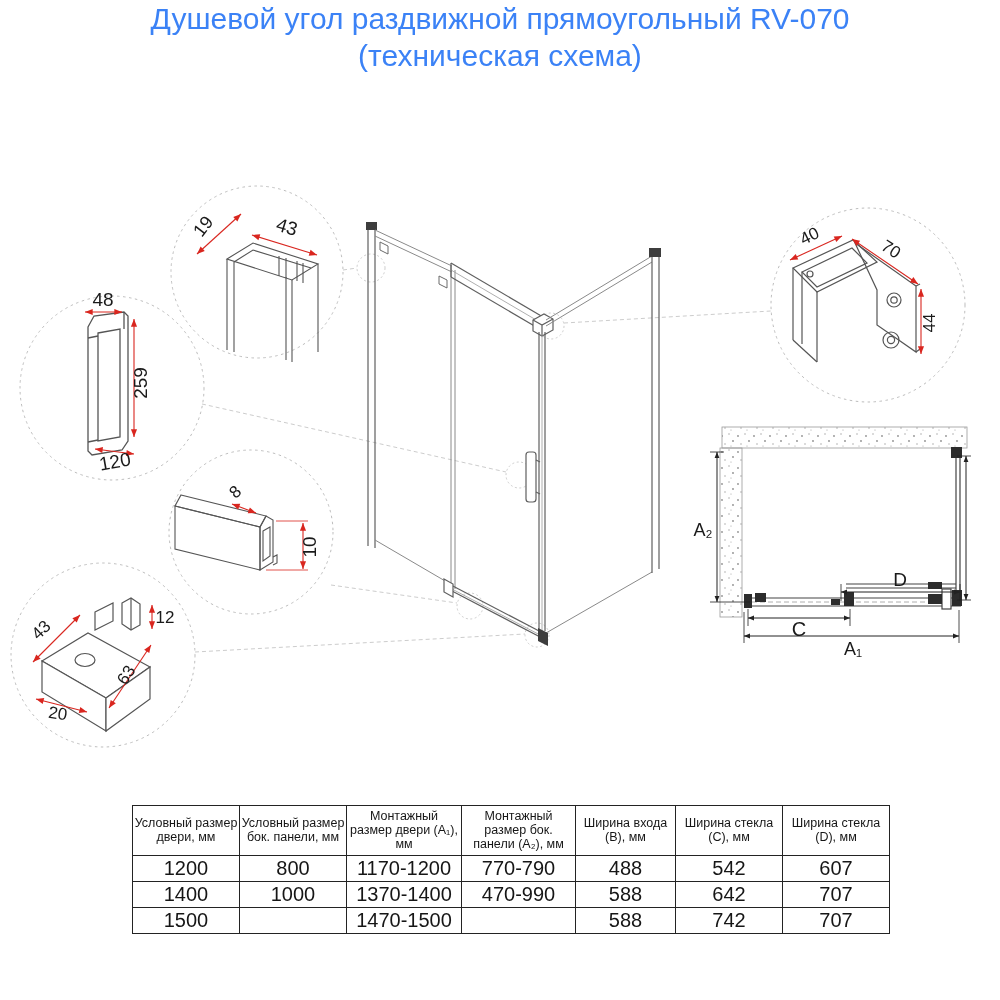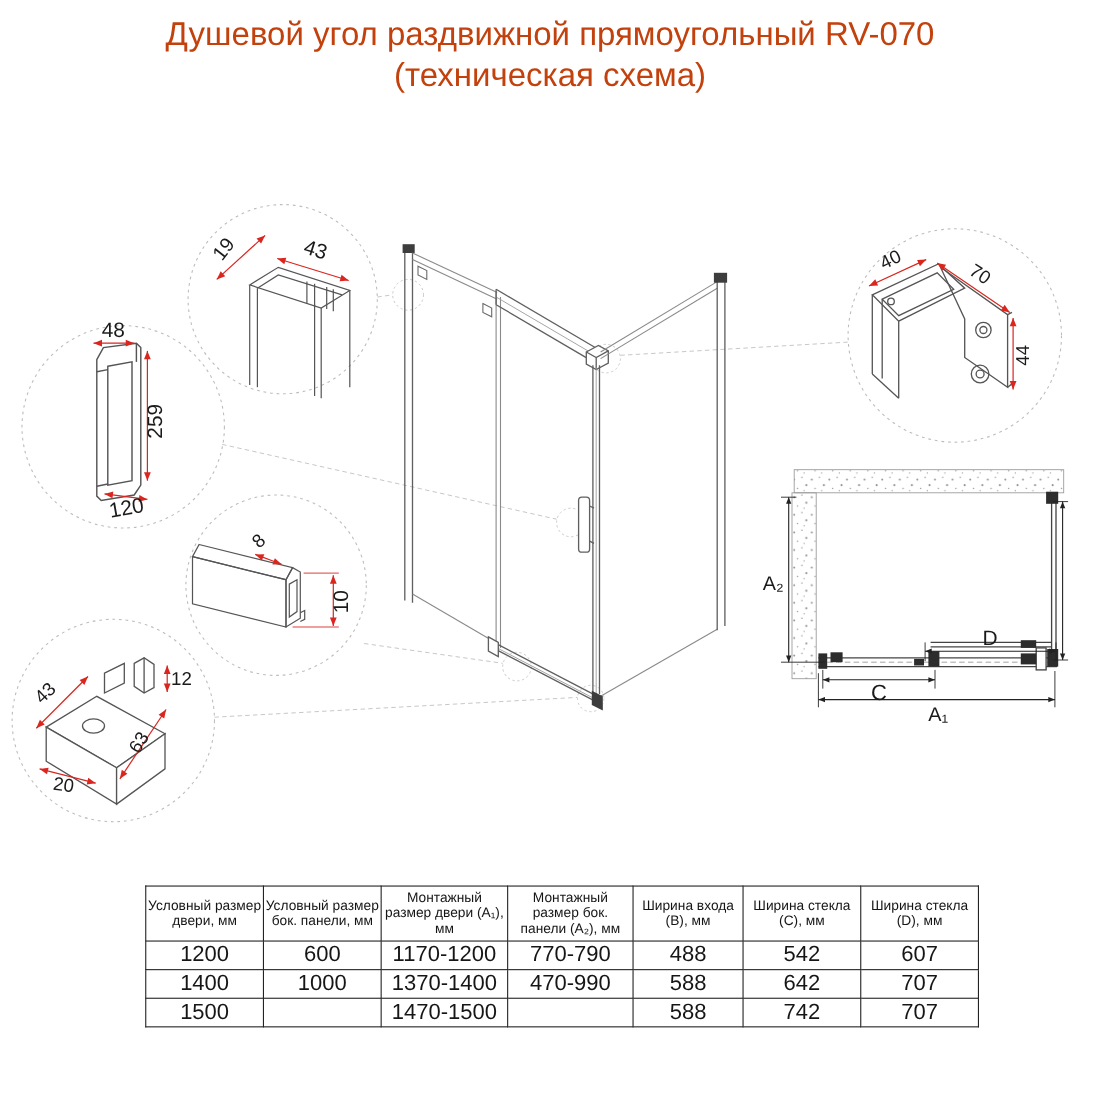--- a/index.html
+++ b/index.html
@@ -1,19 +1,19 @@
 <!DOCTYPE html>
 <html><head>
 <meta charset="utf-8">
 <style>
   html,body{margin:0;padding:0;background:#ffffff;}
   .page{position:relative;width:1000px;height:1000px;background:#fff;overflow:hidden;
         font-family:"Liberation Sans",sans-serif;color:#151515;}
-  .title{position:absolute;left:0;top:13px;width:1000px;text-align:center;
-         font-size:30px;line-height:37px;color:#c2410c;letter-spacing:0;}
+  .title{position:absolute;left:0;top:0;width:1000px;text-align:center;
+         font-size:30px;line-height:37px;color:#3b82f6;letter-spacing:0;}
   svg{position:absolute;left:0;top:0;}
   .tbl{position:absolute;left:132px;top:805px;width:757px;border-collapse:collapse;
        table-layout:fixed;padding-left:28px;}
   .tbl th,.tbl td{border:1px solid #232323;text-align:center;vertical-align:middle;
        color:#161616;overflow:hidden;}
   .tbl th{font-size:12.5px;font-weight:normal;line-height:1.1;padding:4px 1px;}
   .tbl td{font-size:20px;height:25px;padding:0 1px;}
   text{font-family:"Liberation Sans",sans-serif;fill:#1a1a1a;}
 </style>
 </head>
@@ -296,21 +296,21 @@
           <th>Монтажный размер двери (A₁), мм</th>
           <th>Монтажный размер бок. панели (A₂), мм</th>
           <th>Ширина входа (B), мм</th>
           <th>Ширина стекла (C), мм</th>
           <th>Ширина стекла (D), мм</th>
         </tr>
       </thead>
   <tbody>
         <tr>
           <td>1200</td>
-          <td>600</td>
+          <td>800</td>
           <td>1170-1200</td>
           <td>770-790</td>
           <td>488</td>
           <td>542</td>
           <td>607</td>
         </tr>
         <tr>
           <td>1400</td>
           <td>1000</td>
           <td>1370-1400</td>

